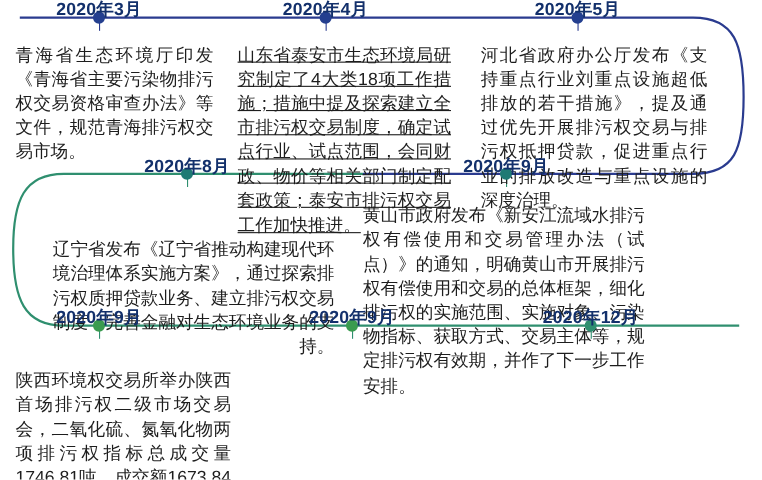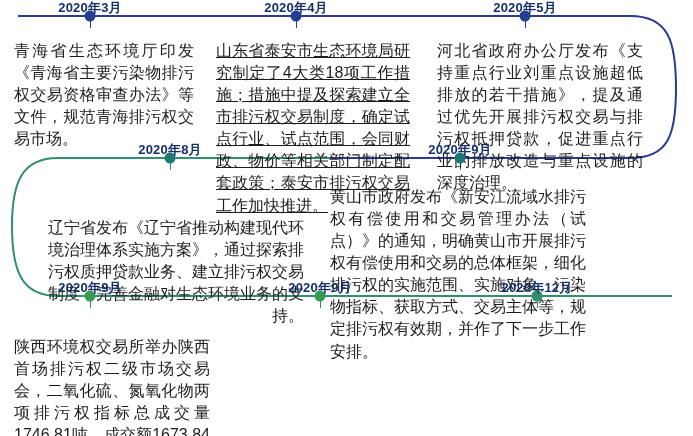--- a/index.html
+++ b/index.html
@@ -30,21 +30,21 @@
   }
   .node {
     position: absolute;
     width: 11px;
     height: 11px;
     border-radius: 50%;
     transform: translate(-50%, -50%);
   }
   .date-label {
     position: absolute;
-    font-size: 13px;
+    font-size: 16px;
     font-weight: bold;
     color: #13306b;
     white-space: nowrap;
     transform: translateX(-50%);
     letter-spacing: 0.2px;
   }
   .stem {
     position: absolute;
     width: 1px;
     background: #2f8f6f;

